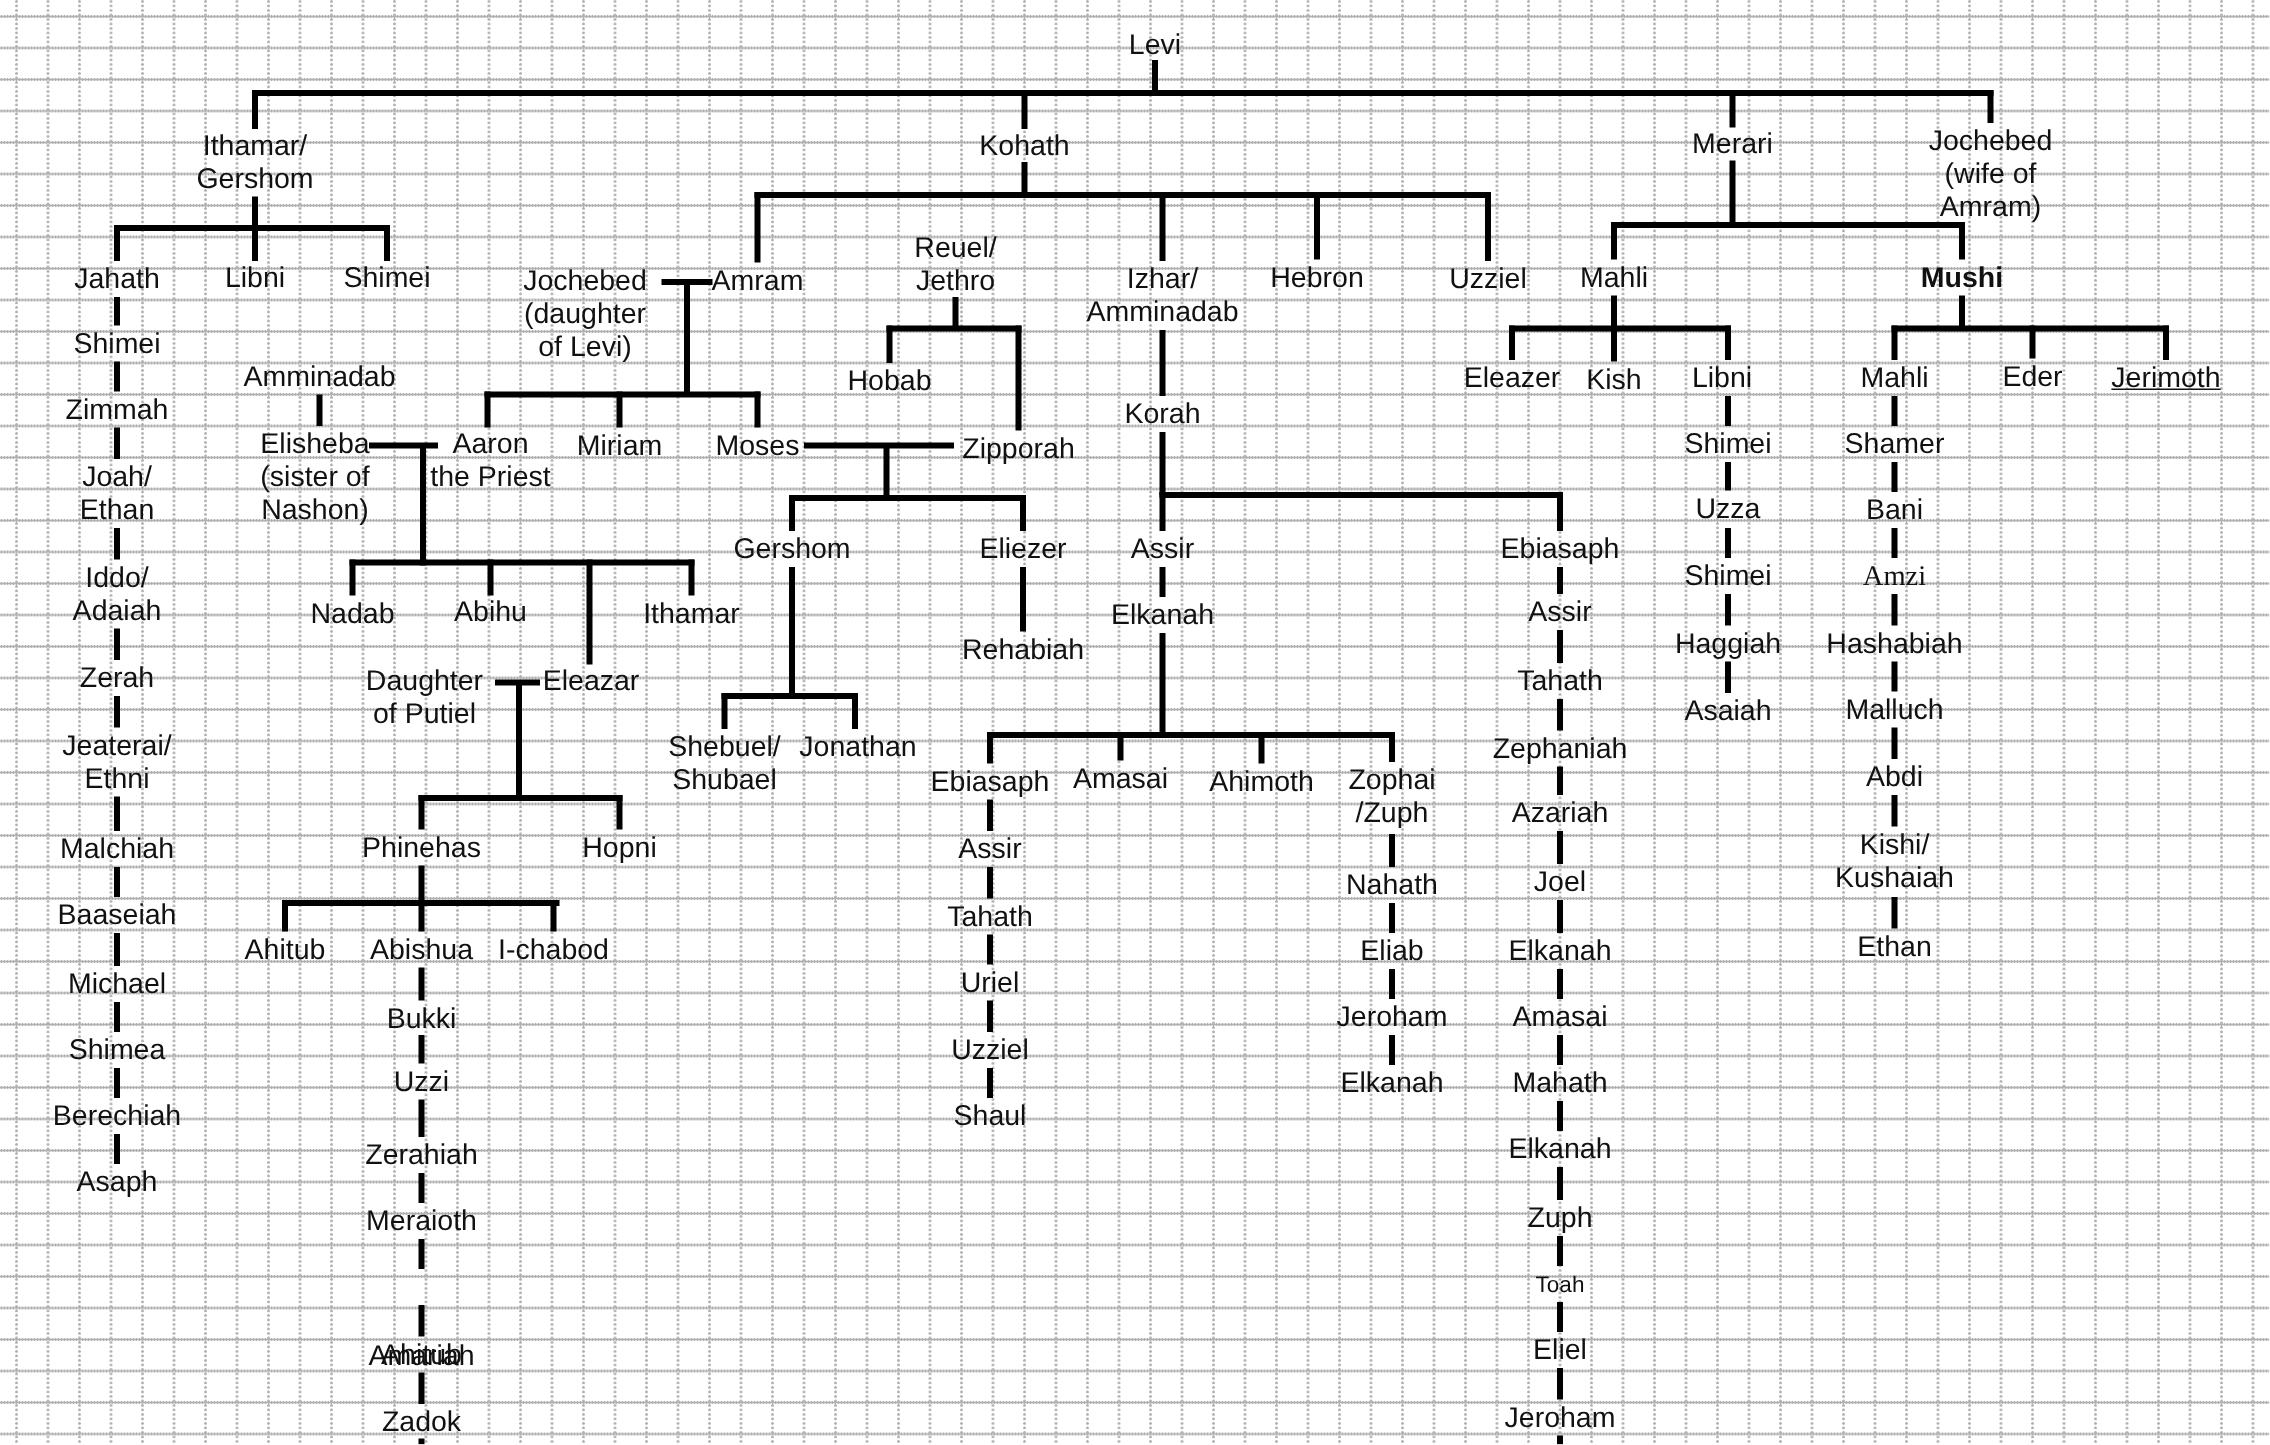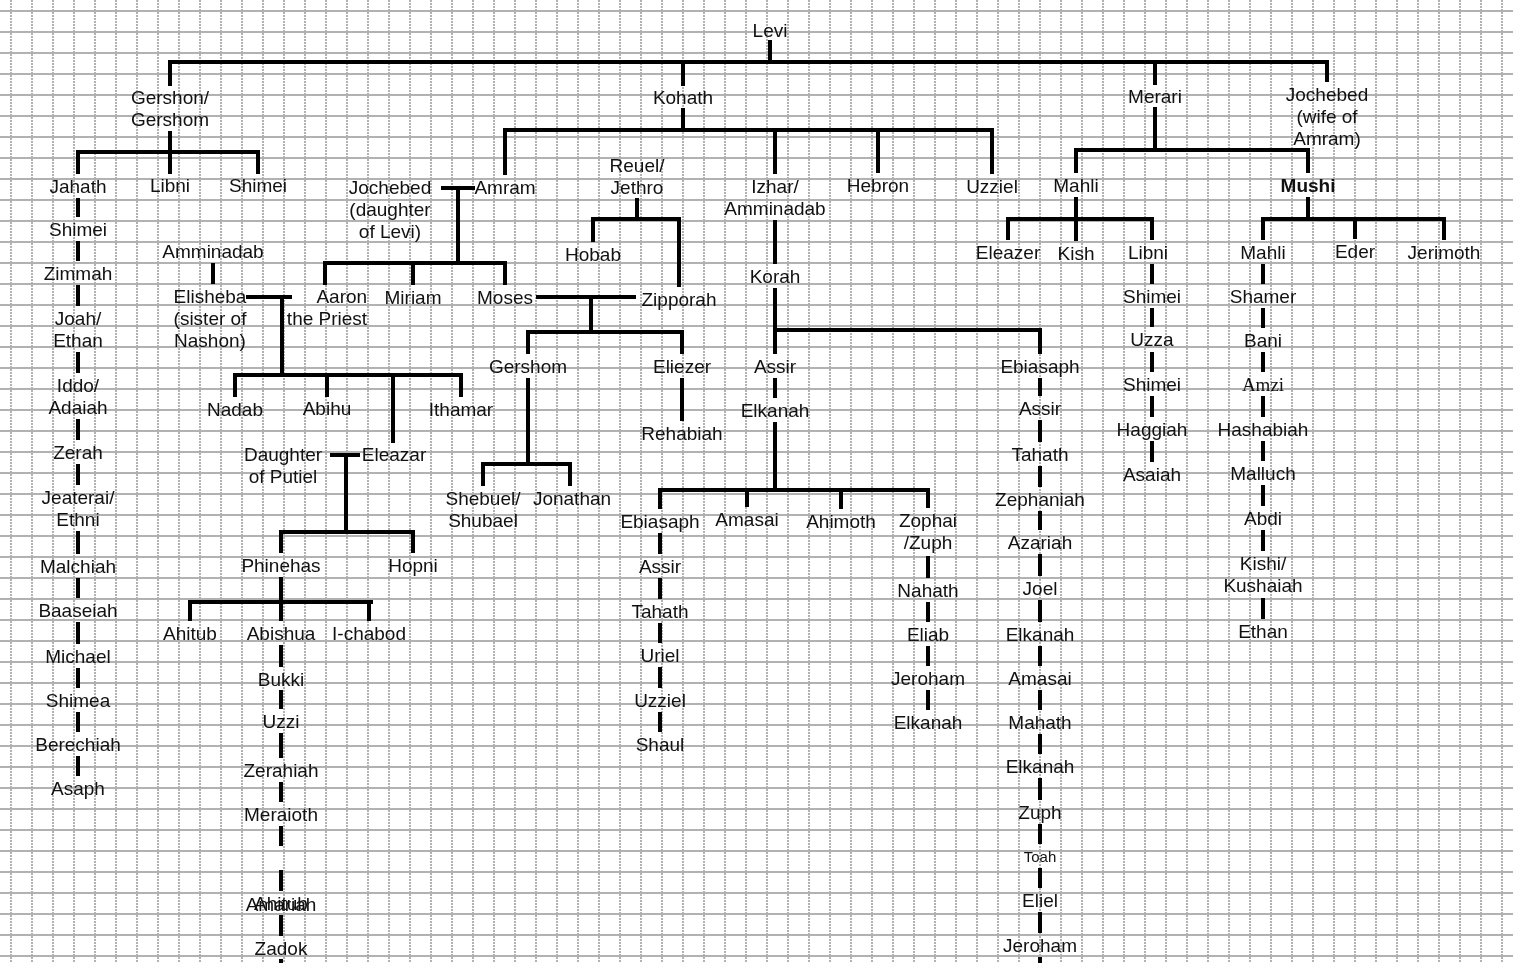--- a/index.html
+++ b/index.html
@@ -32,21 +32,21 @@
   }
 </style>
 </head>
 <body>
 
 <div id="tree-canvas" style="width: 1513px; height: 963px;">
     <div class="node" style="left: 770px; top: 20px; font-size: 19px;">
       <div>Levi</div>
     </div>
     <div class="node" style="left: 170px; top: 87px; font-size: 19px;">
-      <div>Gershon/</div>
+      <div>Ithamar/</div>
       <div>Gershom</div>
     </div>
     <div class="node" style="left: 683px; top: 87px; font-size: 19px;">
       <div>Kohath</div>
     </div>
     <div class="node" style="left: 1155px; top: 86px; font-size: 19px;">
       <div>Merari</div>
     </div>
     <div class="node" style="left: 1327px; top: 84px; font-size: 19px;">
       <div>Jochebed</div>
@@ -110,21 +110,21 @@
       <div>Nashon)</div>
     </div>
     <div class="node" style="left: 390px; top: 177px; font-size: 19px;">
       <div>Jochebed</div>
       <div>(daughter</div>
       <div>of Levi)</div>
     </div>
     <div class="node" style="left: 505px; top: 177px; font-size: 19px;">
       <div>Amram</div>
     </div>
-    <div class="node" style="left: 327px; top: 286px; font-size: 19px; text-align: right;">
+    <div class="node" style="left: 327px; top: 286px; font-size: 19px;">
       <div>Aaron</div>
       <div>the Priest</div>
     </div>
     <div class="node" style="left: 413px; top: 287px; font-size: 19px;">
       <div>Miriam</div>
     </div>
     <div class="node" style="left: 505px; top: 287px; font-size: 19px;">
       <div>Moses</div>
     </div>
     <div class="node" style="left: 637px; top: 155px; font-size: 19px;">
@@ -320,21 +320,21 @@
     </div>
     <div class="node" style="left: 1148px; top: 242px; font-size: 19px;">
       <div>Libni</div>
     </div>
     <div class="node" style="left: 1263px; top: 242px; font-size: 19px;">
       <div>Mahli</div>
     </div>
     <div class="node" style="left: 1355px; top: 241px; font-size: 19px; text-align: right;">
       <div>Eder</div>
     </div>
-    <div class="node" style="left: 1444px; top: 242px; font-size: 19px;">
+    <div class="node" style="left: 1444px; top: 242px; font-size: 19px; text-decoration: underline;">
       <div>Jerimoth</div>
     </div>
     <div class="node" style="left: 1152px; top: 286px; font-size: 19px;">
       <div>Shimei</div>
     </div>
     <div class="node" style="left: 1152px; top: 329px; font-size: 19px;">
       <div>Uzza</div>
     </div>
     <div class="node" style="left: 1152px; top: 374px; font-size: 19px;">
       <div>Shimei</div>

